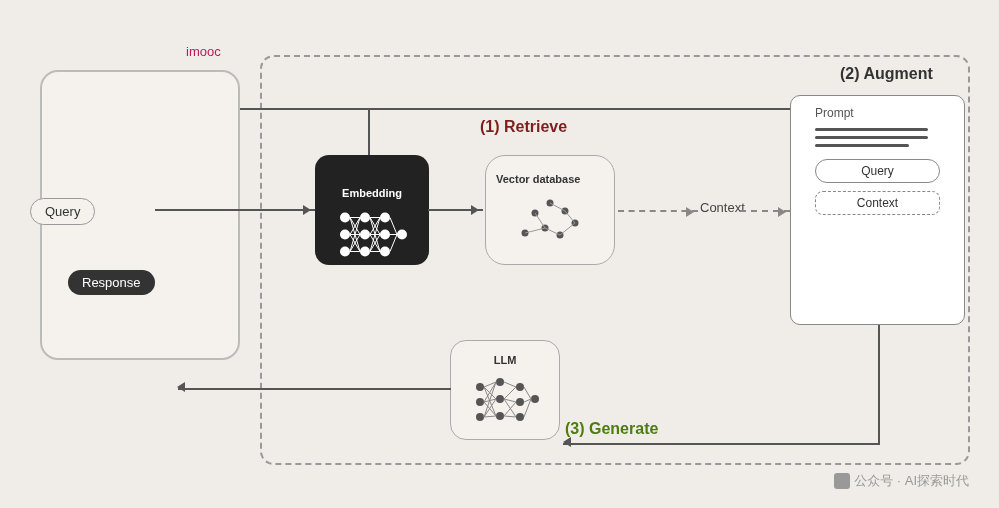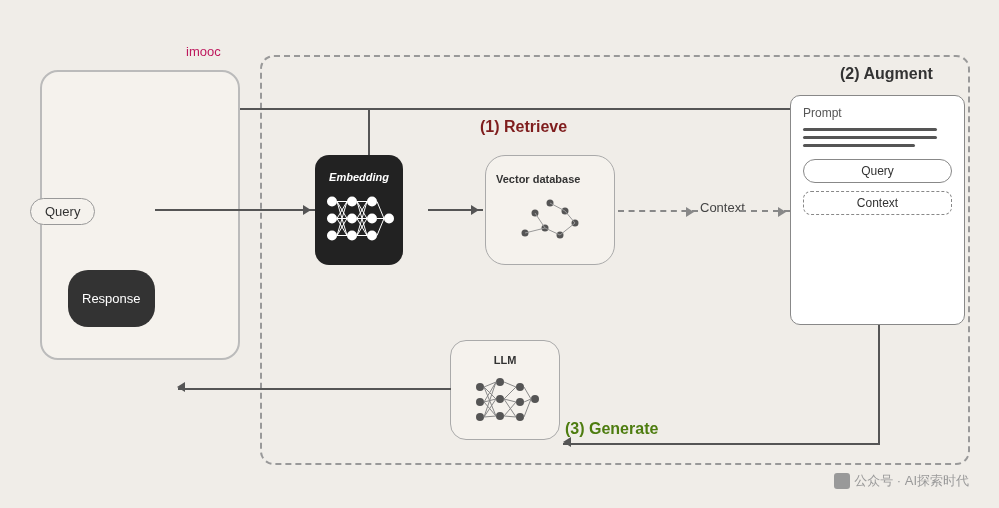--- a/index.html
+++ b/index.html
@@ -69,21 +69,21 @@
       color: #333;
     }
 
     
     .response-bubble {
       position: absolute;
       top: 270px;
       left: 68px;
       background: #333;
       border-radius: 20px;
-      padding: 21px 14px;
+      padding: 5px 14px;
       font-size: 13px;
       color: #fff;
     }
 
     
     .arrow-query-embedding {
       position: absolute;
       top: 209px;
       left: 155px;
       width: 160px;
@@ -97,29 +97,28 @@
       top: -4px;
       border: 5px solid transparent;
       border-left: 8px solid #555;
     }
 
     
     .embedding-box {
       position: absolute;
       top: 155px;
       left: 315px;
-      width: 88px;
+      width: 114px;
       height: 110px;
       background: #222;
       border-radius: 14px;
       display: flex;
       flex-direction: column;
       align-items: center;
-      justify-content: center;
-      font-style: italic;
+      justify-content: flex-end;
     }
     .embedding-label {
       color: #fff;
       font-size: 11px;
       font-weight: bold;
       margin-bottom: 6px;
     }
 
     
     .nn-svg {
@@ -242,21 +241,21 @@
     
     .prompt-box {
       position: absolute;
       top: 95px;
       left: 790px;
       width: 175px;
       height: 230px;
       background: #fff;
       border: 1.5px solid #888;
       border-radius: 10px;
-      padding: 10px 12px;
+      padding: 10px 24px;
     }
     .prompt-title {
       font-size: 12px;
       color: #555;
       margin-bottom: 8px;
     }
     .prompt-lines {
       display: flex;
       flex-direction: column;
       gap: 5px;

